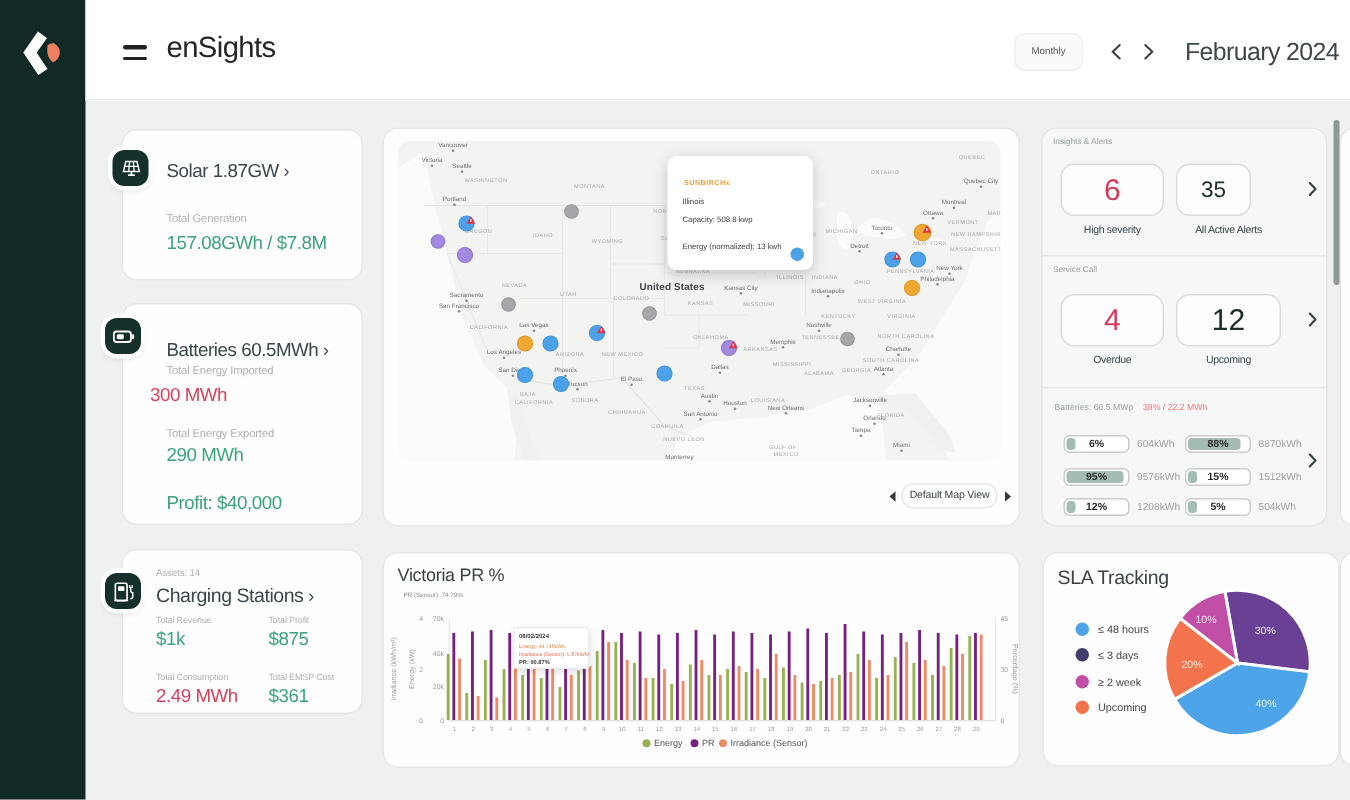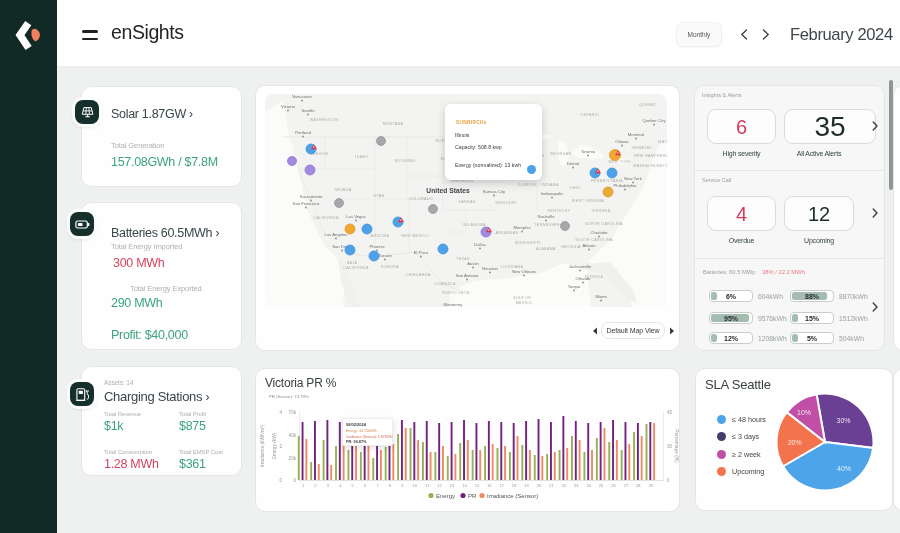--- a/index.html
+++ b/index.html
@@ -51,22 +51,22 @@
   <svg width="17" height="17" viewBox="0 0 17 17">
       <g fill="#fff">
         <rect x="1.9" y="5" width="11.4" height="7" rx="1.8" fill="none" stroke="#fff" stroke-width="1.2"></rect>
         <rect x="3.9" y="6.9" width="4.6" height="3.2" rx="0.9"></rect>
         <rect x="13.9" y="6.9" width="1.5" height="3.2" rx="0.7"></rect>
       </g>
     </svg>
 </div>
 <div class="abs ctitle" style="left:111px;top:226px;">Batteries 60.5MWh <span style="font-size:12px;">›</span></div>
 <div class="abs glabel" style="left:111px;top:242px;">Total Energy Imported</div>
-<div class="abs val red" style="left:113px;top:256px;">300 MWh</div>
-<div class="abs glabel" style="left:111px;top:284px;margin-left:19px;">Total Energy Exported</div>
+<div class="abs val red" style="left:100px;top:256px;">300 MWh</div>
+<div class="abs glabel" style="left:111px;top:284px;">Total Energy Exported</div>
 <div class="abs val green" style="left:111px;top:296px;">290 MWh</div>
 <div class="abs val green" style="left:111px;top:328px;">Profit: $40,000</div>
 
 <div class="card" style="left:81px;top:366px;width:161px;height:110px;"></div>
 <div class="icbox" style="left:70px;top:382px;">
   <svg width="17" height="17" viewBox="0 0 17 17">
       <g fill="none" stroke="#fff" stroke-width="1.1">
         <rect x="2.9" y="2.8" width="7.8" height="11.6" rx="1.3"></rect>
         <rect x="4.7" y="4.8" width="4.2" height="3.2" rx="0.5" fill="#fff" stroke="none"></rect>
         <path d="M2.2,14.4 h9.2" stroke-width="1"></path>
@@ -76,21 +76,21 @@
     </svg>
 </div>
 <div class="abs glabel" style="left:104px;top:379px;font-size:6.5px;">Assets: 14</div>
 <div class="abs" style="left:104px;top:389px;font-size:13px;letter-spacing:-0.3px;color:#39464a;">Charging Stations <span style="font-size:12px;">›</span></div>
 <div class="abs glabel" style="left:104px;top:410.5px;font-size:6px;">Total Revenue</div>
 <div class="abs glabel" style="left:179px;top:410.5px;font-size:6px;">Total Profit</div>
 <div class="abs val green" style="left:104px;top:419px;">$1k</div>
 <div class="abs val green" style="left:179px;top:419px;">$875</div>
 <div class="abs glabel" style="left:104px;top:449px;font-size:6px;">Total Consumption</div>
 <div class="abs glabel" style="left:179px;top:449px;font-size:6px;">Total EMSP Cost</div>
-<div class="abs val red" style="left:104px;top:457px;">1.28 MWh</div>
+<div class="abs val red" style="left:104px;top:457px;">2.49 MWh</div>
 <div class="abs val green" style="left:179px;top:457px;">$361</div>
 
 <div class="card" style="left:255px;top:85px;width:425px;height:266px;"></div>
 <svg class="abs" style="left:265px;top:94px;border-radius:8px;" width="402" height="213" viewBox="0 0 402 213">
 <rect x="0" y="0" width="402" height="213" rx="8" fill="#f3f3f1"></rect>
 <polygon points="0,18 18,7 24,40 33,75 42,115 58,150 73,165 80,185 78,213 0,213" fill="#fbfbf9"></polygon>
 <polygon points="73,165 80,169 88,196 95,213 84,213 76,187" fill="#f0f0ee"></polygon>
 <polygon points="185,198 210,187 245,184 275,179 300,169 322,177 326,213 185,213" fill="#fbfbf9"></polygon>
 <polygon points="402,44 393,54 385,74 378,94 363,118 347,144 333,158 323,168 340,174 360,198 368,213 402,213" fill="#fbfbf9"></polygon>
 <polygon points="320,170 345,168 368,196 372,208 362,206 340,180 322,176" fill="#f0f0ee"></polygon>
@@ -437,21 +437,21 @@
 <svg class="abs" style="left:342px;top:418px;" width="51" height="28" viewBox="0 0 51 28">
 <text x="4" y="7.5" font-size="4" font-weight="bold" fill="#3c3c3c">08/02/2024</text>
 <text x="4" y="14" font-size="3.5" fill="#d4884a">Energy: 44.746kWh</text>
 <text x="4" y="19.5" font-size="3.5" fill="#d96a50">Irradiance (Sensor): 5.87kWh/m²</text>
 <text x="4" y="24.5" font-size="3.8" font-weight="bold" fill="#3c3c3c">PR: 90.87%</text>
 </svg>
 
 <div class="card" style="left:694px;top:85px;width:191px;height:266px;background:#f6f7f6;"></div>
 <div class="abs" style="left:702px;top:92px;font-size:5.5px;color:#9aa19e;">Insights &amp; Alerts</div>
 <div class="abs" style="left:707px;top:109px;width:69px;height:35px;background:#fdfdfd;border:1px solid #dadcda;border-radius:9px;text-align:center;line-height:34px;font-size:20px;color:#d23b5e;">6</div>
-<div class="abs" style="left:784px;top:109px;width:92px;height:35px;background:#fdfdfd;border:1px solid #dadcda;border-radius:9px;text-align:center;line-height:34px;font-size:28px;color:#1e2c2c;">35</div>
+<div class="abs" style="left:784px;top:109px;width:50px;height:35px;background:#fdfdfd;border:1px solid #dadcda;border-radius:9px;text-align:center;line-height:34px;font-size:15px;color:#1e2c2c;">35</div>
 <div class="abs" style="left:707px;top:150px;width:69px;text-align:center;font-size:7px;letter-spacing:-0.2px;color:#39464a;">High severity</div>
 <div class="abs" style="left:784px;top:150px;width:70px;text-align:center;font-size:7px;letter-spacing:-0.2px;color:#39464a;">All Active Alerts</div>
 <svg class="abs" style="left:872px;top:121px;" width="6" height="10" viewBox="0 0 6 10">
     <path d="M1.2,1 L5,5 L1.2,9" fill="none" stroke="#37433f" stroke-width="1.4" stroke-linecap="round" stroke-linejoin="round"></path>
   </svg>
 <div class="abs" style="left:694px;top:170px;width:191px;height:1px;background:#e4e6e4;"></div>
 <div class="abs" style="left:702px;top:177px;font-size:5.5px;color:#9aa19e;">Service Call</div>
 <div class="abs" style="left:707px;top:196px;width:69px;height:35px;background:#fdfdfd;border:1px solid #dadcda;border-radius:9px;text-align:center;line-height:34px;font-size:20px;color:#d23b5e;">4</div>
 <div class="abs" style="left:784px;top:196px;width:70px;height:35px;background:#fdfdfd;border:1px solid #dadcda;border-radius:9px;text-align:center;line-height:34px;font-size:20px;color:#1e2c2c;">12</div>
 <div class="abs" style="left:707px;top:237px;width:69px;text-align:center;font-size:7px;letter-spacing:-0.2px;color:#39464a;">Overdue</div>
@@ -484,21 +484,21 @@
 <div class="abs" style="left:758px;top:334.5px;font-size:6.8px;color:#9aa19e;">1208kWh</div>
 <div class="abs" style="left:790px;top:332px;width:44px;height:12px;background:#fff;border:1px solid #c9cdc8;border-radius:4px;"></div>
 <div class="abs" style="left:792px;top:334px;width:6px;height:8px;background:#a5bcb2;border-radius:2.5px;"></div>
 <div class="abs" style="left:790px;top:334.5px;width:44px;text-align:center;font-size:7px;font-weight:bold;color:#2a2a2a;">5%</div>
 <div class="abs" style="left:839px;top:334.5px;font-size:6.8px;color:#9aa19e;">504kWh</div>
 <svg class="abs" style="left:872px;top:302px;" width="6" height="10" viewBox="0 0 6 10">
     <path d="M1.2,1 L5,5 L1.2,9" fill="none" stroke="#37433f" stroke-width="1.4" stroke-linecap="round" stroke-linejoin="round"></path>
   </svg>
 
 <div class="card" style="left:695px;top:368px;width:198px;height:143px;"></div>
-<div class="abs" style="left:705px;top:377px;font-size:13px;letter-spacing:-0.2px;color:#3a4144;">SLA Seattle</div>
+<div class="abs" style="left:705px;top:377px;font-size:13px;letter-spacing:-0.2px;color:#3a4144;">SLA Tracking</div>
 <div class="abs" style="left:717px;top:415px;width:9px;height:9px;border-radius:50%;background:#4da4e8;"></div>
 <div class="abs" style="left:732px;top:415px;font-size:7.2px;color:#444;">≤ 48 hours</div>
 <div class="abs" style="left:717px;top:432px;width:9px;height:9px;border-radius:50%;background:#413e6b;"></div>
 <div class="abs" style="left:732px;top:432px;font-size:7.2px;color:#444;">≤ 3 days</div>
 <div class="abs" style="left:717px;top:450px;width:9px;height:9px;border-radius:50%;background:#c04fa5;"></div>
 <div class="abs" style="left:732px;top:450px;font-size:7.2px;color:#444;">≥ 2 week</div>
 <div class="abs" style="left:717px;top:467px;width:9px;height:9px;border-radius:50%;background:#f3734d;"></div>
 <div class="abs" style="left:732px;top:467px;font-size:7.2px;color:#444;">Upcoming</div>
 <svg class="abs" style="left:695px;top:368px;" width="198" height="143" viewBox="0 0 198 143">
 <path d="M130,74 L121.58,26.24 A48.5,48.5 0 0 1 178.14,79.91 Z" fill="#6a4095" stroke="#fff" stroke-width="2"></path>

